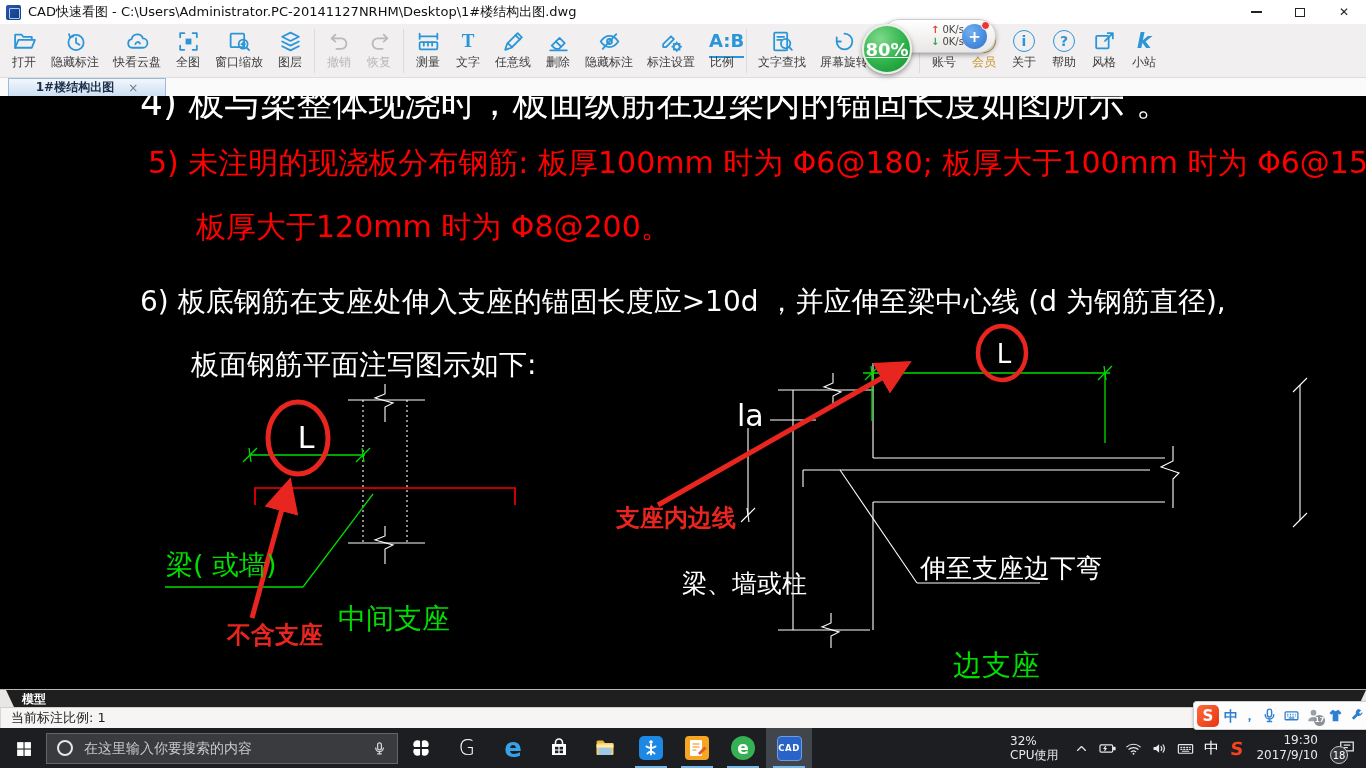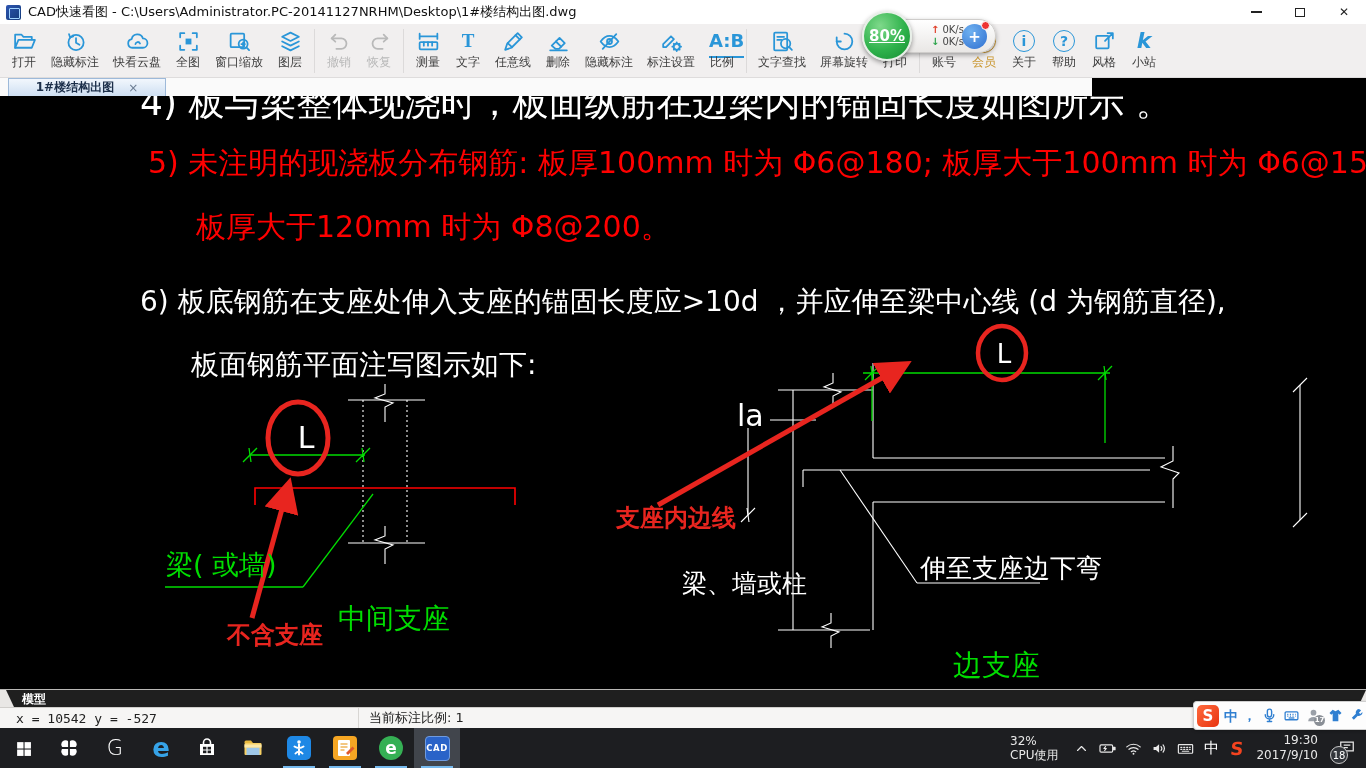--- a/index.html
+++ b/index.html
@@ -37,36 +37,36 @@
   .coin{width:24px;height:24px;border-radius:50%;border:1.6px solid #c9952c;display:grid;
     place-items:center;font-size:8px;font-weight:bold;color:#c9952c;}
   .circ{width:22px;height:22px;border-radius:50%;border:1.7px solid currentColor;display:grid;
     place-items:center;font-size:14px;font-weight:bold;}
 
   
   .speedball{position:absolute;left:862px;top:11px;z-index:40;width:140px;height:52px;}
   .sb-pill{position:absolute;left:20px;top:8px;width:114px;height:34px;border-radius:17px;
     background:linear-gradient(#ffffff,#e9e7e5);border:1px solid #cfcdcb;
     box-shadow:0 2px 5px rgba(0,0,0,.35);display:flex;align-items:center;padding-left:48px;}
-  .sb-ball{position:absolute;left:0;top:0;width:50px;height:50px;border-radius:50%;
+  .sb-ball{position:absolute;left:0;top:13px;width:50px;height:50px;border-radius:50%;
     background:radial-gradient(circle at 35% 28%,#7fd98b,#2eb24b 55%,#148c31);
     border:2px solid #e7efe7;box-shadow:0 2px 5px rgba(0,0,0,.4);display:grid;place-items:center;
-    color:#fff;font-size:15px;font-weight:bold;text-decoration:underline;}
+    color:#fff;font-size:18px;font-weight:bold;text-decoration:underline;}
   .sb-rates{display:flex;flex-direction:column;font-size:10px;color:#444;line-height:12px;}
   .sb-row{display:flex;align-items:center;gap:3px;}
   .sb-up{color:#e0402a;font-weight:bold;}
   .sb-dn{color:#2ea44c;font-weight:bold;}
   .sb-plus{position:absolute;right:8px;top:4px;width:25px;height:25px;border-radius:50%;
     background:radial-gradient(circle at 35% 30%,#6fb1f0,#2f6fd0);color:#fff;display:grid;
     place-items:center;font-size:15px;font-weight:bold;}
   .sb-dot{position:absolute;right:5px;top:1px;width:9px;height:9px;border-radius:50%;
     background:#e33; border:1px solid #fff;}
 
   
-  .tabstrip{position:absolute;left:0;top:78px;width:1092px;height:18px;background:#fafafa;z-index:4;}
+  .tabstrip{position:absolute;left:0;top:78px;width:1366px;height:18px;background:#fafafa;z-index:4;}
   .doctab{position:absolute;left:8px;top:0;width:158px;height:18px;
     background:linear-gradient(#f2f7fd,#cedff2);border:1px solid #9db9d9;border-bottom:none;
     display:flex;align-items:center;justify-content:center;gap:14px;
     font-size:12px;font-weight:bold;color:#1c2f4a;}
   .doctab .x{color:#6b7c92;font-weight:normal;font-size:12px;}
 
   
   .canvas{position:absolute;left:0;top:96px;width:1366px;height:593px;background:#000;overflow:hidden;}
   .cl{position:absolute;white-space:nowrap;font-weight:400;}
   .diagram{position:absolute;left:0;top:0;}
@@ -493,21 +493,20 @@
   <div class="layoutbar">
     <div class="ltab on">
         <span>模型</span>
       </div>
     <div class="ltab off">
         <span>布局1</span>
       </div>
   </div>
 
   <div class="statusbar">
-    <span class="coords">x = 10542 y = -527</span>
     <span class="ssep"></span>
     <span class="scale">当前标注比例: 1</span>
   </div>
 
   <div class="imebar">
     <span class="ime-logo">S</span>
     <span class="ime-it">中</span>
     <span class="ime-it" style="font-size:13px;">，</span>
     <span class="ime-it">
         <svg viewBox="0 0 24 24" stroke="#2f7fd1" fill="none" stroke-width="2" stroke-linecap="round">
@@ -546,20 +545,28 @@
     <div class="tb-start">
       <svg viewBox="0 0 24 24" width="17" height="17">
           <g fill="#fff">
             <rect x="3" y="3" width="9" height="9"></rect>
             <rect x="13.5" y="3" width="9" height="9"></rect>
             <rect x="3" y="13.5" width="9" height="9"></rect>
             <rect x="13.5" y="13.5" width="9" height="9"></rect>
           </g>
         </svg>
     </div>
+    <div class="tb-search">
+      <span class="cortana"></span>
+      <input type="text" placeholder="在这里输入你要搜索的内容" style="">
+      <svg viewBox="0 0 24 24" width="15" height="15" stroke="#d6d6d6" fill="none" stroke-width="2" stroke-linecap="round">
+          <rect x="9" y="3" width="6" height="11" rx="3"></rect>
+          <path d="M6 11a6 6 0 0 0 12 0M12 17v3.5M9 20.5h6"></path>
+        </svg>
+    </div>
     <div class="tb-apps">
       <div class="tapp">
         <svg viewBox="0 0 24 24">
             <g fill="#fff">
               <circle cx="8.5" cy="8.5" r="4.2"></circle>
               <circle cx="15.5" cy="8.5" r="4.2"></circle>
               <circle cx="8.5" cy="15.5" r="4.2"></circle>
               <circle cx="15.5" cy="15.5" r="4.2"></circle>
             </g>
             <path d="M12 2v20M2 12h20" stroke="#1d1e21" stroke-width="1.8"></path>

